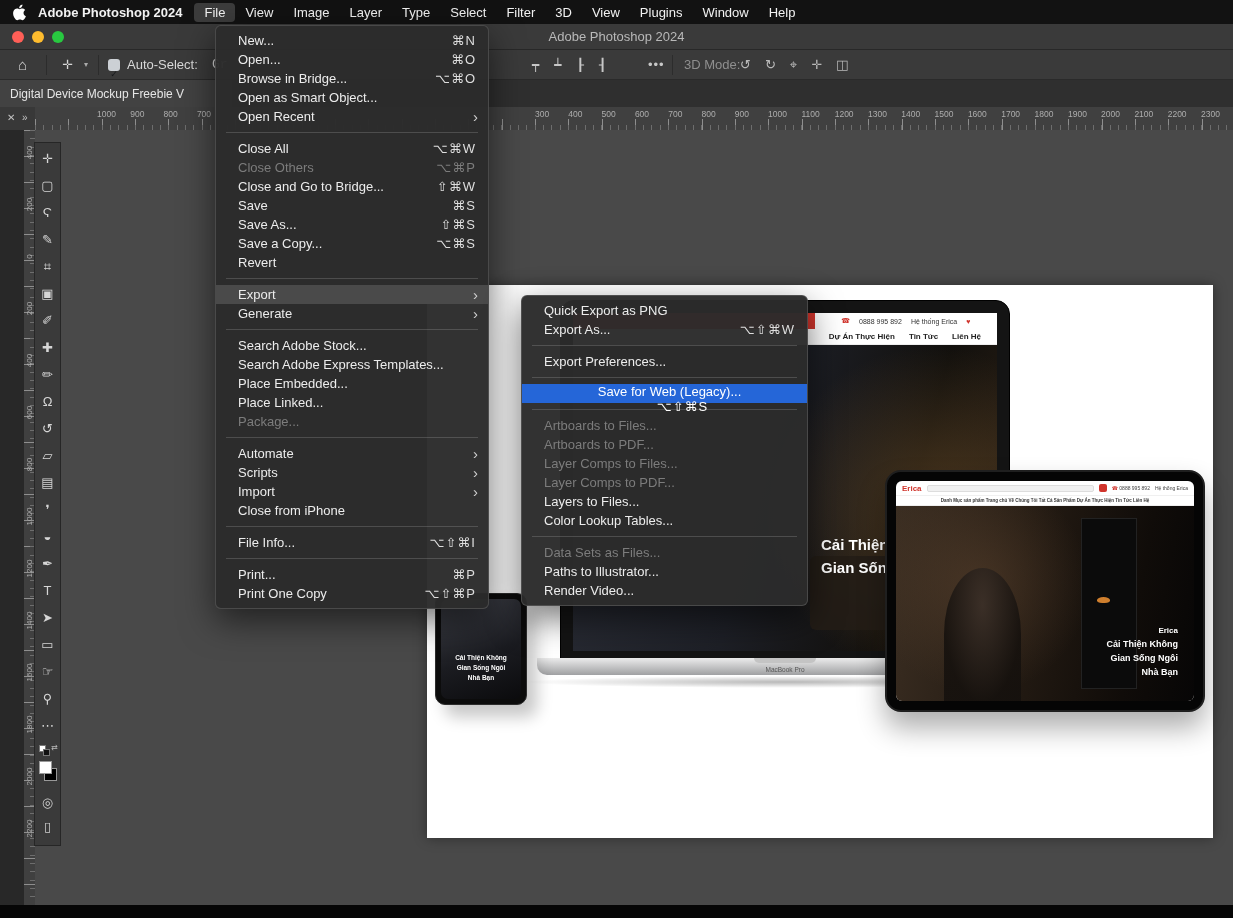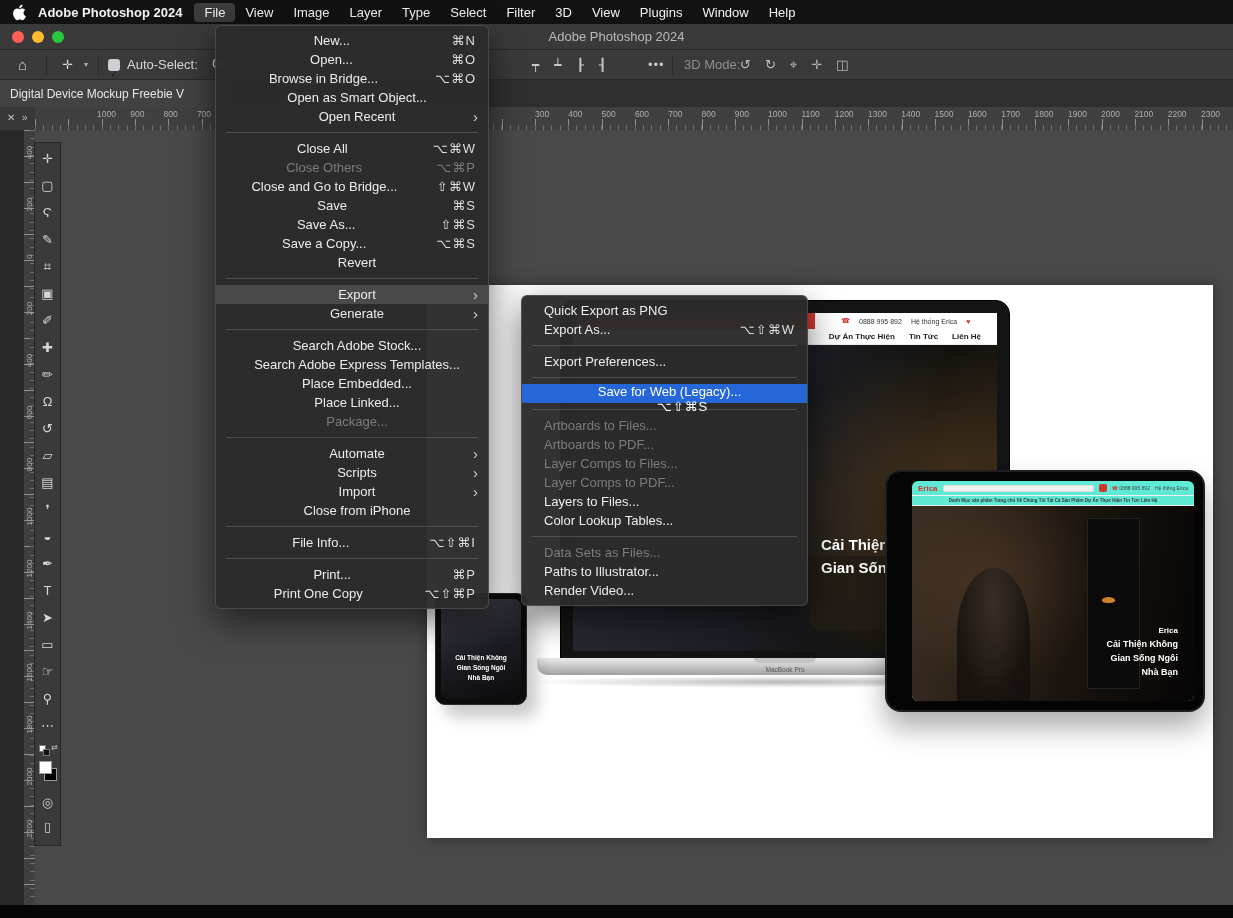--- a/index.html
+++ b/index.html
@@ -111,21 +111,21 @@
 
   .ph { position:absolute; left:8px; top:308px; width:92px; height:112px; background:#0c0c0c;
     border:1px solid #2c2c2c; border-radius:10px; box-shadow:10px 12px 16px rgba(0,0,0,.22); z-index:2; }
   .ph-screen { position:absolute; inset:5px; border-radius:7px; overflow:hidden;
     background:linear-gradient(160deg,#40424a 0%,#1b1c21 55%,#0b0b0d 100%); }
   .ph-caption { position:absolute; left:0; right:0; bottom:16px; text-align:center; color:#fff;
     font-weight:bold; font-size:6.5px; line-height:10px; }
 
   .tabdev { position:absolute; left:458px; top:185px; width:320px; height:242px; background:#050505;
     border:2px solid #1f1f1f; border-radius:16px; box-shadow:0 16px 28px rgba(0,0,0,.32); z-index:3; }
-  .tab-screen { position:absolute; inset:9px; background:#5eead4; border-radius:6px; overflow:hidden;margin-left:16px; }
+  .tab-screen { position:absolute; inset:9px; background:#ffffff; border-radius:6px; overflow:hidden; }
   .t-head1 { height:14px; display:flex; align-items:center; gap:5px; padding:0 6px; font-size:5px; color:#444; }
   .t-logo { color:#d0342c; font-weight:bold; font-size:8px; }
   .t-search { flex:1; height:7px; background:#f1f1f1; border:1px solid #ddd; border-radius:2px; }
   .t-btn { width:8px; height:8px; background:#d0342c; border-radius:2px; }
   .t-head2 { height:11px; display:flex; align-items:center; justify-content:center; gap:8px;
     font-size:4.5px; font-weight:bold; color:#333; border-top:1px solid #f0f0f0; border-bottom:1px solid #eee; }
   .t-hero { position:absolute; top:25px; left:0; right:0; bottom:0;
     background:
       radial-gradient(circle at 28% 40%, rgba(96,70,48,.5) 0%, rgba(0,0,0,0) 45%),
       linear-gradient(100deg,#3b2e22 0%,#241b13 42%,#100c09 78%,#070606 100%); }
@@ -134,21 +134,21 @@
     background:#cf7f2e; border-radius:50% 50% 40% 40%; }
   .t-person { position:absolute; left:16%; bottom:0; width:26%; height:68%;
     background:radial-gradient(ellipse at 50% 28%, #3a2f28, #14100d 72%); border-radius:50% 50% 0 0; opacity:.85; }
   .t-caption { position:absolute; right:16px; bottom:22px; text-align:right; color:#fff; font-weight:bold; }
   .t-caption .l0 { font-size:8px; line-height:13px; }
   .t-caption .ln { font-size:9px; line-height:14px; }
 
   
   .menu { position:absolute; background:rgba(43,43,43,.97); border:1px solid rgba(255,255,255,.14);
     border-radius:6px; box-shadow:0 12px 34px rgba(0,0,0,.55); padding:5px 0; font-size:13px; color:#ececec; }
-  #file-menu { left:215px; top:25px; width:274px; z-index:90;text-align:center; }
+  #file-menu { left:215px; top:25px; width:274px; z-index:90; }
   #export-menu { left:521px; top:295px; width:287px; z-index:91; }
   .menu-item { height:19px; display:flex; align-items:center; padding:0 12px 0 22px; position:relative; white-space:nowrap; }
   .mi-label { flex:1; }
   .mi-shortcut { margin-left:26px; color:#dedede; letter-spacing:1px; }
   .mi-arrow { position:absolute; right:10px; font-size:15px; line-height:19px; color:#cfcfcf; }
   .menu-item.disabled, .menu-item.disabled .mi-shortcut { color:#7c7c7c; }
   .menu-item.highlighted { background:#4a4a4a; }
   .menu-item.selected { background:#2566d8; color:#fff;flex-direction:column; }
   .menu-item.selected .mi-shortcut { color:#fff; }
   .menu-sep { height:1px; background:rgba(255,255,255,.16); margin:6px 10px; }

